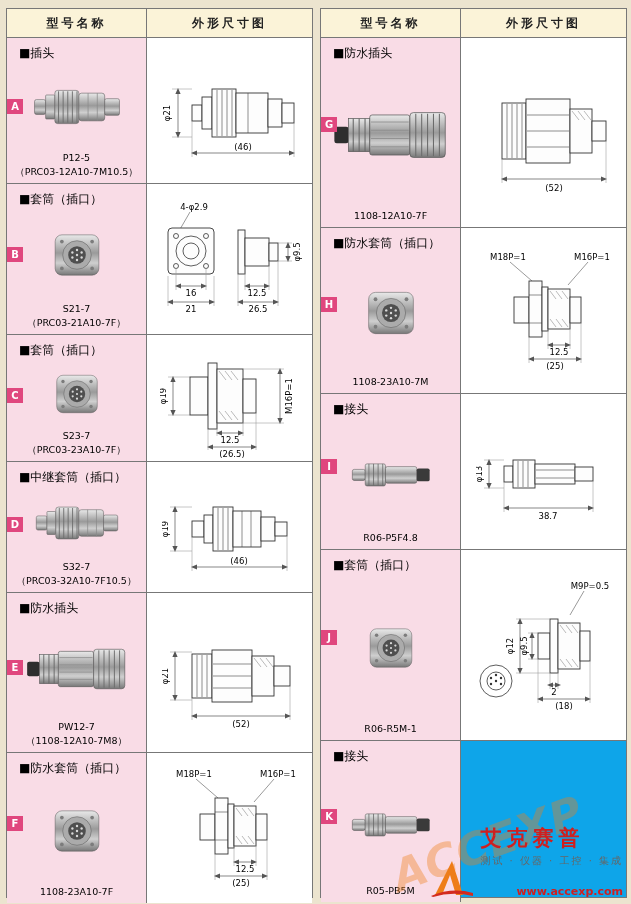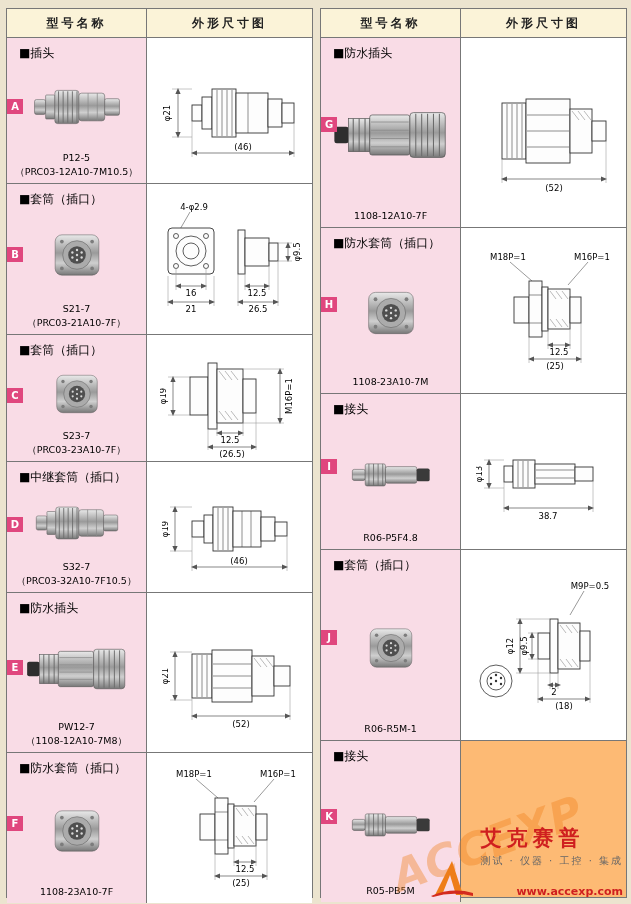--- a/index.html
+++ b/index.html
@@ -1,17 +1,17 @@
 <!DOCTYPE html>
 <html><head>
 <meta charset="utf-8">
 <style>
   html,body{margin:0;padding:0}
   body{width:631px;height:904px;position:relative;background:#ece4cf;font-family:"DejaVu Sans",sans-serif;overflow:hidden}
-  .col{position:absolute;top:8px;width:305px;height:888px;border:1px solid #777;background:#fdba74}
+  .col{position:absolute;top:8px;width:305px;height:888px;border:1px solid #777;background:#0ea5e9}
   #col-left{left:6px}
   #col-right{left:320px}
   .hdr{display:grid;grid-template-columns:140px 1fr;height:28px;border-bottom:1px solid #777;background:#fbf3d8}
   .hdr>div{display:flex;align-items:center;justify-content:center;font-size:12px;font-weight:bold;color:#222;letter-spacing:3px}
   .hdr>div:first-child{border-right:1px solid #777}
   .row{display:grid;grid-template-columns:140px 1fr;border-bottom:1px solid #777;overflow:hidden}
   .row.last{border-bottom:none}
   .nc{background:#f9dce6;border-right:1px solid #777;position:relative;display:flex;flex-direction:column;align-items:center;padding:7px 3px 5px}
   .cat{align-self:flex-start;padding-left:9px;font-size:12px;color:#000}
   .badge{position:absolute;left:0;top:42%;width:16px;height:15px;background:#e0477e;color:#fff;font-weight:bold;font-size:10px;display:flex;align-items:center;justify-content:center}

